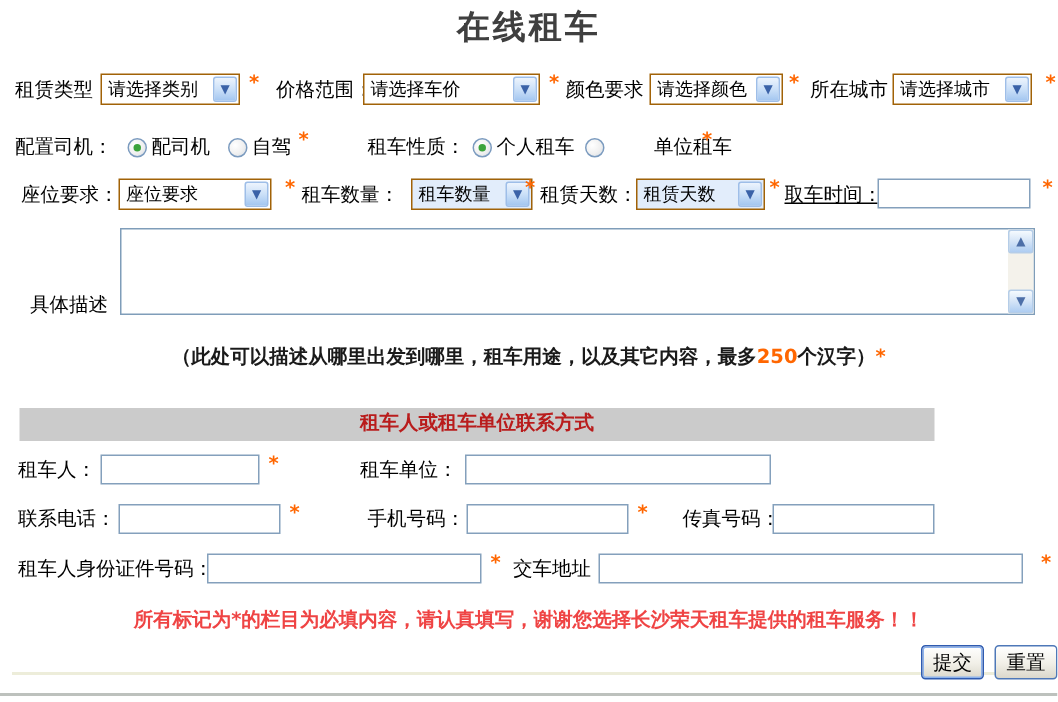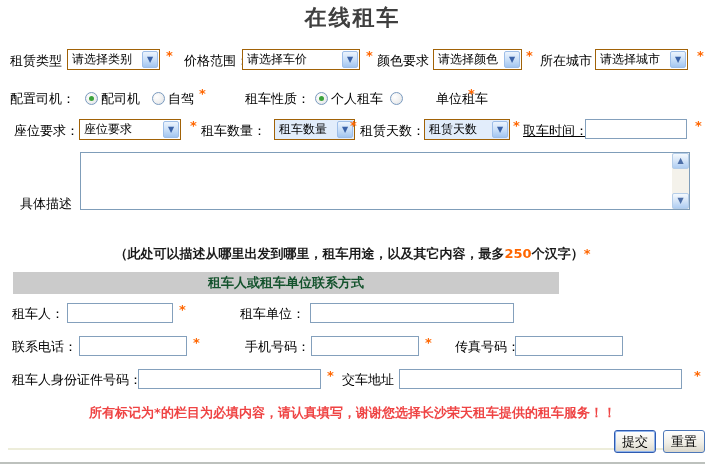--- a/index.html
+++ b/index.html
@@ -54,28 +54,28 @@
     position:absolute; top:1px; right:1px; bottom:1px; width:17px;
     background:#F4F2EB; display:flex; flex-direction:column; justify-content:space-between;
   }
   .scroll-btn {
     height:16px; border:1px solid #B5CDE8; border-radius:2px;
     background:linear-gradient(180deg,#F5FAFE 0%,#D4E4F7 50%,#AECDF2 100%);
     color:#4D6FA8; font-size:8px; line-height:14px; text-align:center;
   }
   .note-line {
     position:absolute; top:229px; left:0; width:100%; text-align:center;
-    font-weight:bold; font-size:13px; color:#1a1a1a; white-space:nowrap;margin-top:16px;
+    font-weight:bold; font-size:13px; color:#1a1a1a; white-space:nowrap;
   }
   .note-line .hl { color:#FF6600; }
   .note-line .req-inline { color:#FF6600; font-weight:bold; }
   .section-bar {
-    position:absolute; left:13px; top:272px; width:546px; height:22px;
+    position:absolute; left:13px; top:272px; width:610px; height:22px;
     background:#CBCBCB; text-align:center; font-weight:bold; font-size:13px;
-    line-height:22px; color:#14532d;
+    line-height:22px; color:#b91c1c;
   }
   .notice {
     position:absolute; top:404px; left:0; width:100%; text-align:center;
     color:#ef4444; font-weight:bold; font-size:13px; white-space:nowrap;
   }
   .btn-row {
     position:absolute; top:430px; left:0; width:100%; height:23px;
     display:flex; justify-content:flex-end; gap:7px; z-index:2;
   }
   .xp-btn {

